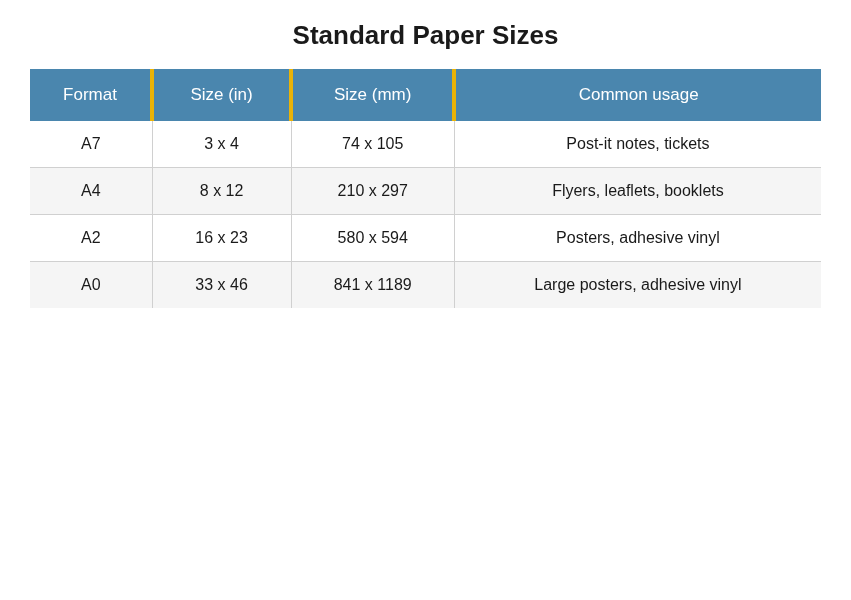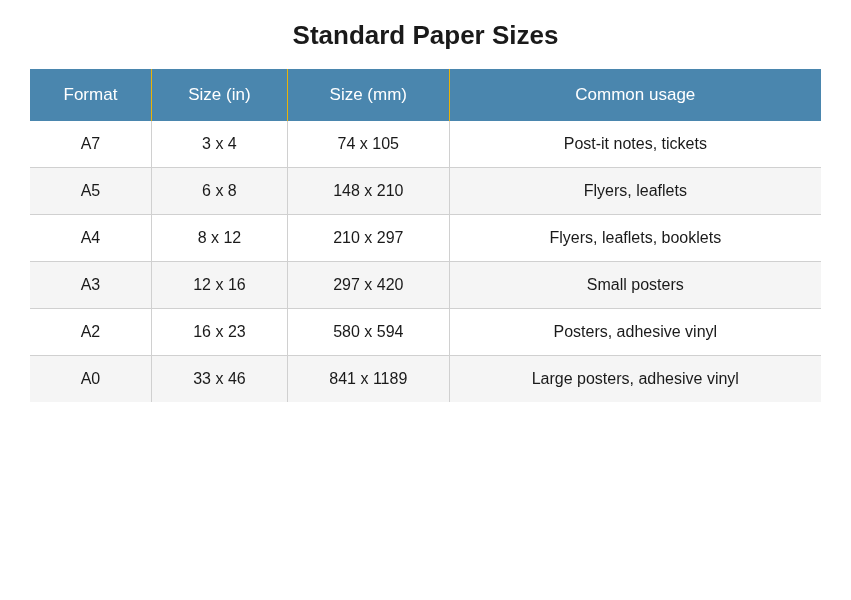--- a/index.html
+++ b/index.html
@@ -35,21 +35,21 @@
     thead tr {
       background-color: #4a86ae;
     }
 
     thead th {
       color: #ffffff;
       font-size: 17px;
       font-weight: 500;
       padding: 16px 10px;
       text-align: center;
-      border-right: 1px solid #eab308;
+      border-right: 4px solid #eab308;
     }
 
     thead th:last-child {
       border-right: none;
     }
 
     tbody tr {
       border-bottom: 1px solid #d0d0d0;
     }
 
@@ -93,36 +93,24 @@
     </tr>
   </thead>
   <tbody id="table-body">
   <tr>
         <td>A7</td>
         <td>3 x 4</td>
         <td>74 x 105</td>
         <td>Post-it notes, tickets</td>
       </tr>
       <tr>
-        <td>A5</td>
-        <td>6 x 8</td>
-        <td>148 x 210</td>
-        <td>Flyers, leaflets</td>
-      </tr>
-      <tr>
         <td>A4</td>
         <td>8 x 12</td>
         <td>210 x 297</td>
         <td>Flyers, leaflets, booklets</td>
-      </tr>
-      <tr>
-        <td>A3</td>
-        <td>12 x 16</td>
-        <td>297 x 420</td>
-        <td>Small posters</td>
       </tr>
       <tr>
         <td>A2</td>
         <td>16 x 23</td>
         <td>580 x 594</td>
         <td>Posters, adhesive vinyl</td>
       </tr>
       <tr>
         <td>A0</td>
         <td>33 x 46</td>

